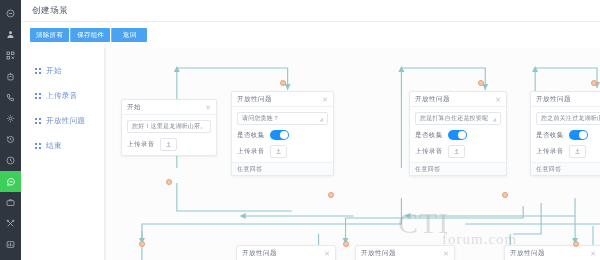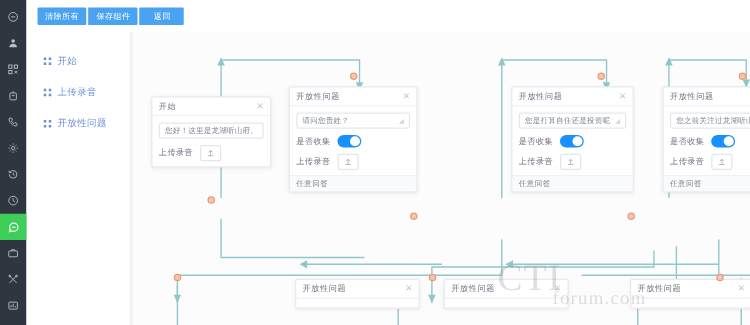--- a/index.html
+++ b/index.html
@@ -409,20 +409,23 @@
           <path d="M5 10.4V7.4M8 10.4V5.2M11 10.4V8.4"></path>
       </svg>
     </div>
     <div class="rail-item">
       
     </div>
   </nav>
 
   <div class="main">
 
+    <div class="titlebar">
+      <div class="page-title">创建场景</div>
+    </div>
 
     <div class="toolbar">
       <button class="btn">清除所有</button>
       <button class="btn">保存组件</button>
       <button class="btn">返回</button>
     </div>
 
     <div class="body-row">
 
       <aside class="palette">
@@ -430,20 +433,24 @@
           <span class="grip"></span>
           <span>开始</span>
         </div>
         <div class="palette-item">
           <span class="grip"></span>
           <span>上传录音</span>
         </div>
         <div class="palette-item">
           <span class="grip"></span>
           <span>开放性问题</span>
+        </div>
+        <div class="palette-item">
+          <span class="grip"></span>
+          <span>结束</span>
         </div>
       </aside>
 
       <div class="canvas">
         <div class="canvas-inner">
 
           <svg class="edges" viewBox="0 0 495 212" preserveAspectRatio="none">
             <g fill="none" stroke="#8fc6c9" stroke-width="1.1">
 
               <path d="M71 120 L71 20 L182 20 L182 42"></path>

